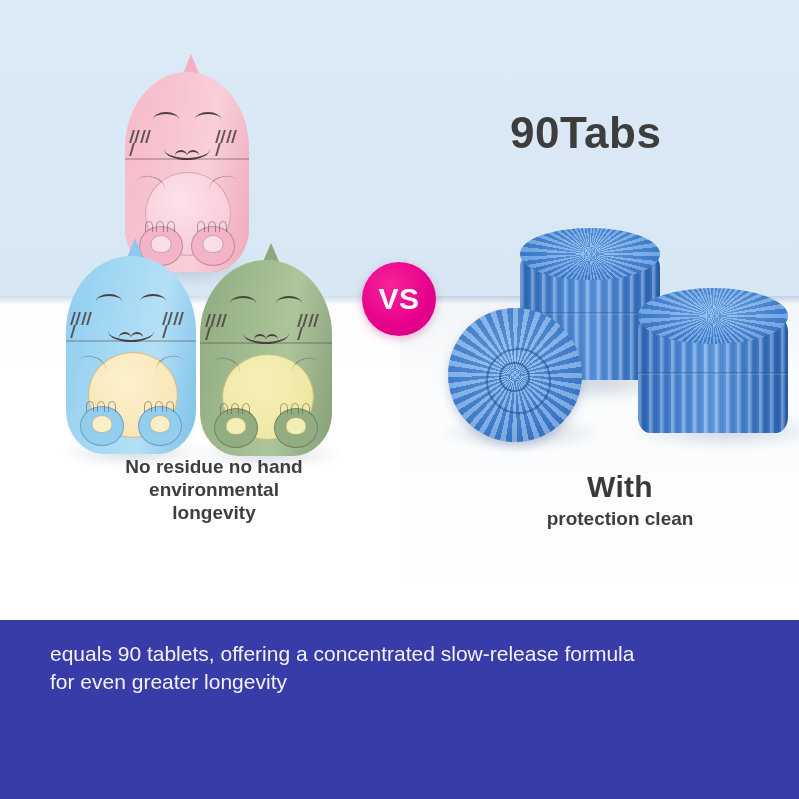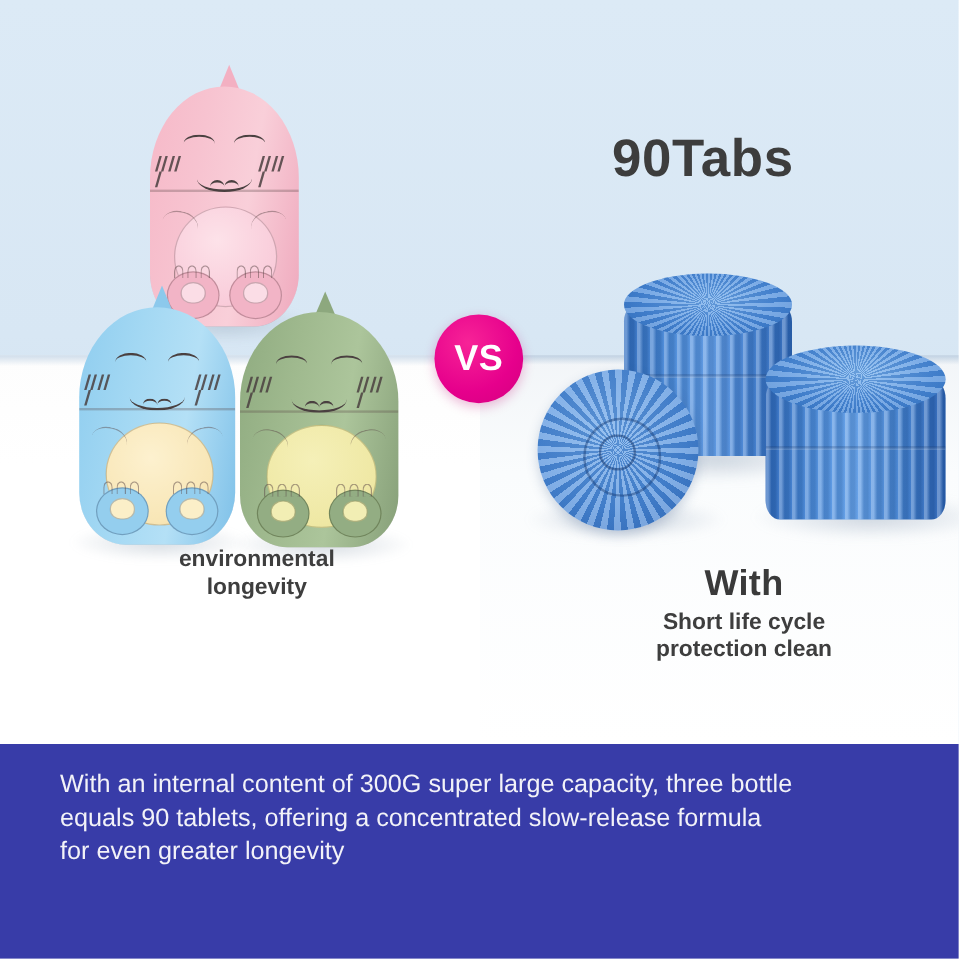--- a/index.html
+++ b/index.html
@@ -426,31 +426,30 @@
       <div class="disc">
         <div class="swirl"></div>
         <div class="eye-ring"></div>
         <div class="eye-core"></div>
       </div>
     </div>
 
     <div id="heading-90tabs">90Tabs</div>
 
     <div id="caption-ours">
+      <p class="cap-sub">No residue no hand</p>
       <p class="cap-sub">environmental</p>
       <p class="cap-sub">longevity</p>
     </div>
 
     <div id="caption-lumpy">
       <p class="cap-title">With</p>
-      <p class="cap-sub">Short life cycle</p>
       <p class="cap-sub">protection clean</p>
     </div>
 
   </div>
 
   <div class="banner">
-    <p class="banner-body">With an internal content of 300G super large capacity, three bottle</p>
     <p class="banner-body">equals 90 tablets, offering a concentrated slow-release formula</p>
     <p class="banner-body">for even greater longevity</p>
   </div>
 
 </div>
 
 </body></html>

